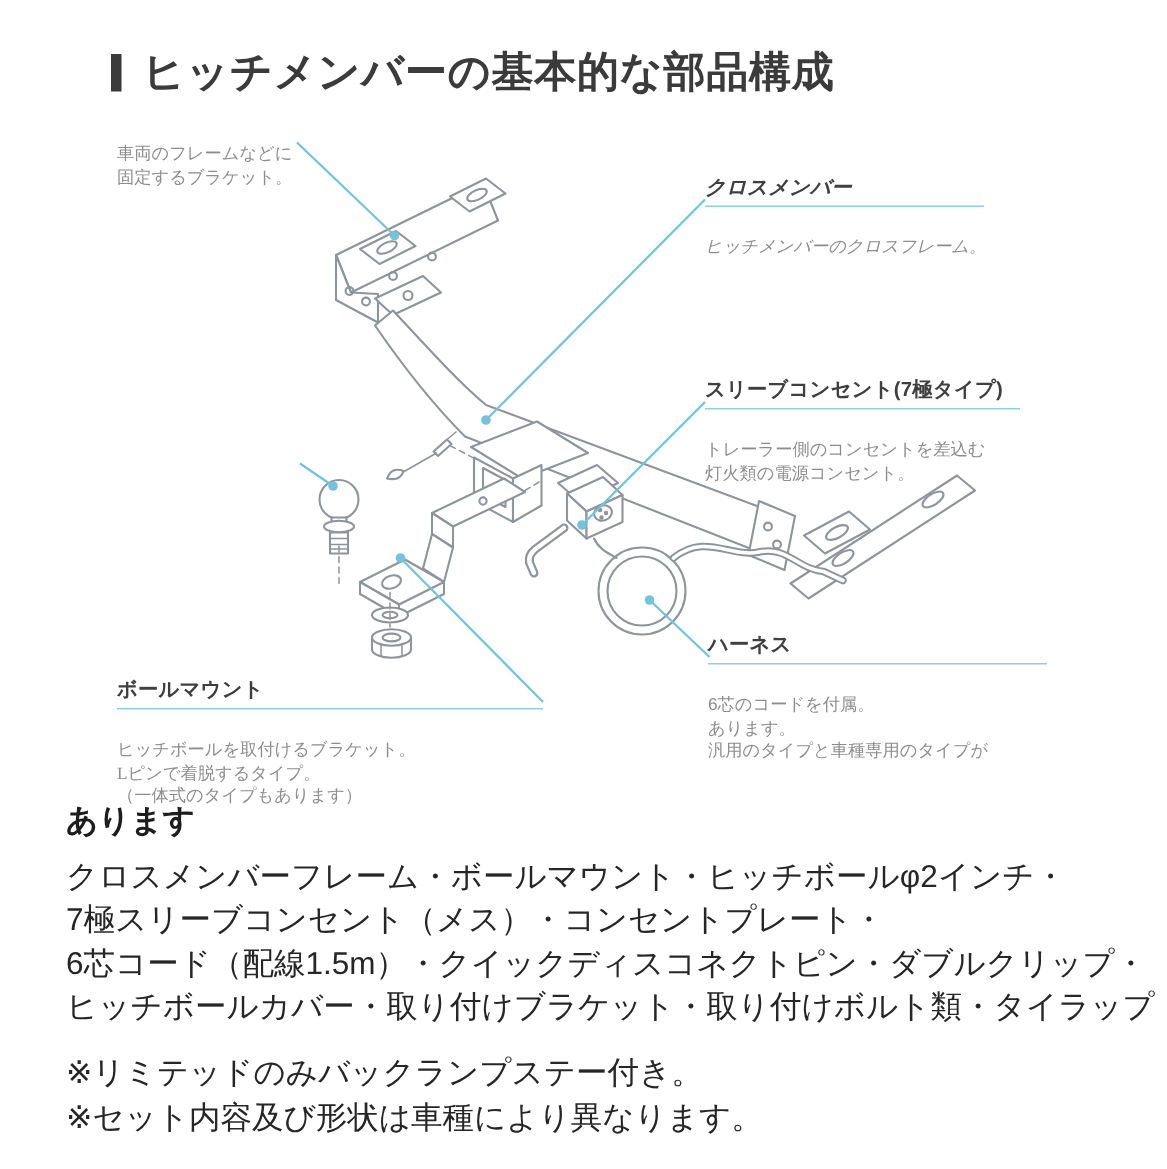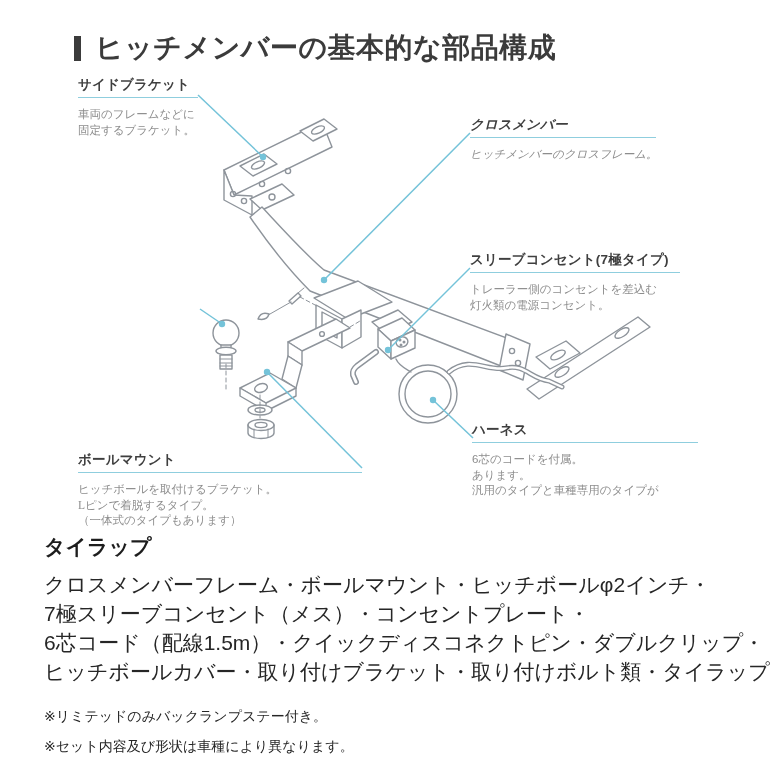--- a/index.html
+++ b/index.html
@@ -13,28 +13,28 @@
   .title-bar{width:7px;height:25px;background:#3b3b3b;}
   .page-title{margin:0;font-size:28px;font-weight:700;color:#3b3b3b;letter-spacing:.5px;}
   
   .diagram{position:absolute;left:0;top:0;width:778px;height:530px;}
   .diagram svg{position:absolute;left:0;top:0;}
   .lbl{position:absolute;z-index:3;}
   .lbl h3{
     margin:0;padding:0 0 3px 0;font-size:13.5px;font-weight:700;color:#3f3f3f;
     border-bottom:1.5px solid #8fcede;letter-spacing:.2px;white-space:nowrap;
   }
-  .desc{margin-top:9px;}
+  .desc{margin-top:20px;}
   .desc-line{font-size:11.5px;line-height:15.5px;color:#8d8d8d;white-space:nowrap;}
   
   .kit{position:absolute;left:44px;top:533px;}
   .kit h2{margin:0 0 9px 0;font-size:21px;font-weight:700;color:#1d1d1d;}
   .kit-line{font-size:21px;line-height:29px;color:#262626;white-space:nowrap;}
   .notes{position:absolute;left:44px;top:701px;}
-  .note-line{font-size:14px;line-height:30px;color:#262626;white-space:nowrap;}
+  .note-line{font-size:21px;line-height:30px;color:#262626;white-space:nowrap;}
 </style>
 </head>
 <body>
 
 <div class="title-row">
   <span class="title-bar"></span>
   <h1 class="page-title">ヒッチメンバーの基本的な部品構成</h1>
 </div>
 
 <div class="diagram">
@@ -156,21 +156,20 @@
       <path d="M200,309 L222,324"></path>
       <circle cx="222" cy="324" r="3.2" fill="#74c3d9" stroke="none"></circle>
       <path d="M362,468 L267,372"></path>
       <circle cx="267" cy="372" r="3.2" fill="#74c3d9" stroke="none"></circle>
       <path d="M473,438 L433,400"></path>
       <circle cx="433" cy="400" r="3.2" fill="#74c3d9" stroke="none"></circle>
     </g>
   </svg>
 
   <div class="lbl" style="left:78px;top:76px;width:120px;">
-    <h3>サイドブラケット</h3>
     <div class="desc">
       <div class="desc-line">車両のフレームなどに</div>
       <div class="desc-line">固定するブラケット。</div>
     </div>
   </div>
 
   <div class="lbl" style="left:470px;top:116px;width:186px;font-style:italic;">
     <h3>クロスメンバー</h3>
     <div class="desc">
       <div class="desc-line">ヒッチメンバーのクロスフレーム。</div>
@@ -199,21 +198,21 @@
     <h3>ハーネス</h3>
     <div class="desc">
       <div class="desc-line">6芯のコードを付属。</div>
       <div class="desc-line">あります。</div>
       <div class="desc-line">汎用のタイプと車種専用のタイプが</div>
     </div>
   </div>
 </div>
 
 <section class="kit">
-  <h2>タイラップ</h2>
+  <h2>あります</h2>
   <div class="kit-line">クロスメンバーフレーム・ボールマウント・ヒッチボールφ2インチ・</div>
   <div class="kit-line">7極スリーブコンセント（メス）・コンセントプレート・</div>
   <div class="kit-line">6芯コード（配線1.5m）・クイックディスコネクトピン・ダブルクリップ・</div>
   <div class="kit-line">ヒッチボールカバー・取り付けブラケット・取り付けボルト類・タイラップ</div>
 </section>
 
 <section class="notes">
   <div class="note-line">※リミテッドのみバックランプステー付き。</div>
   <div class="note-line">※セット内容及び形状は車種により異なります。</div>
 </section>

